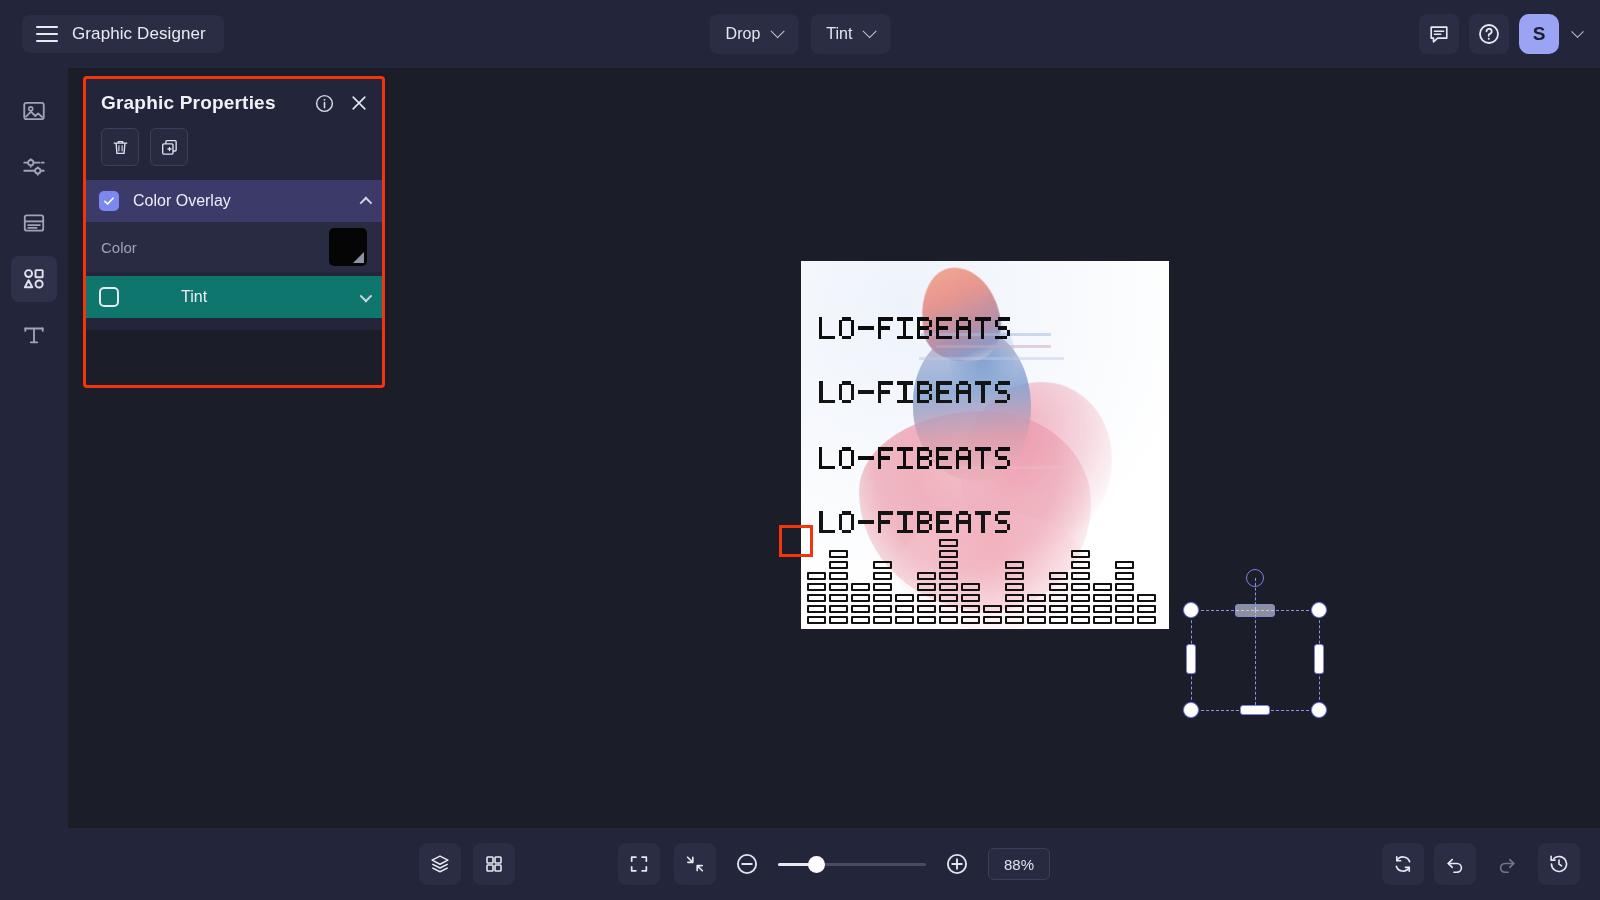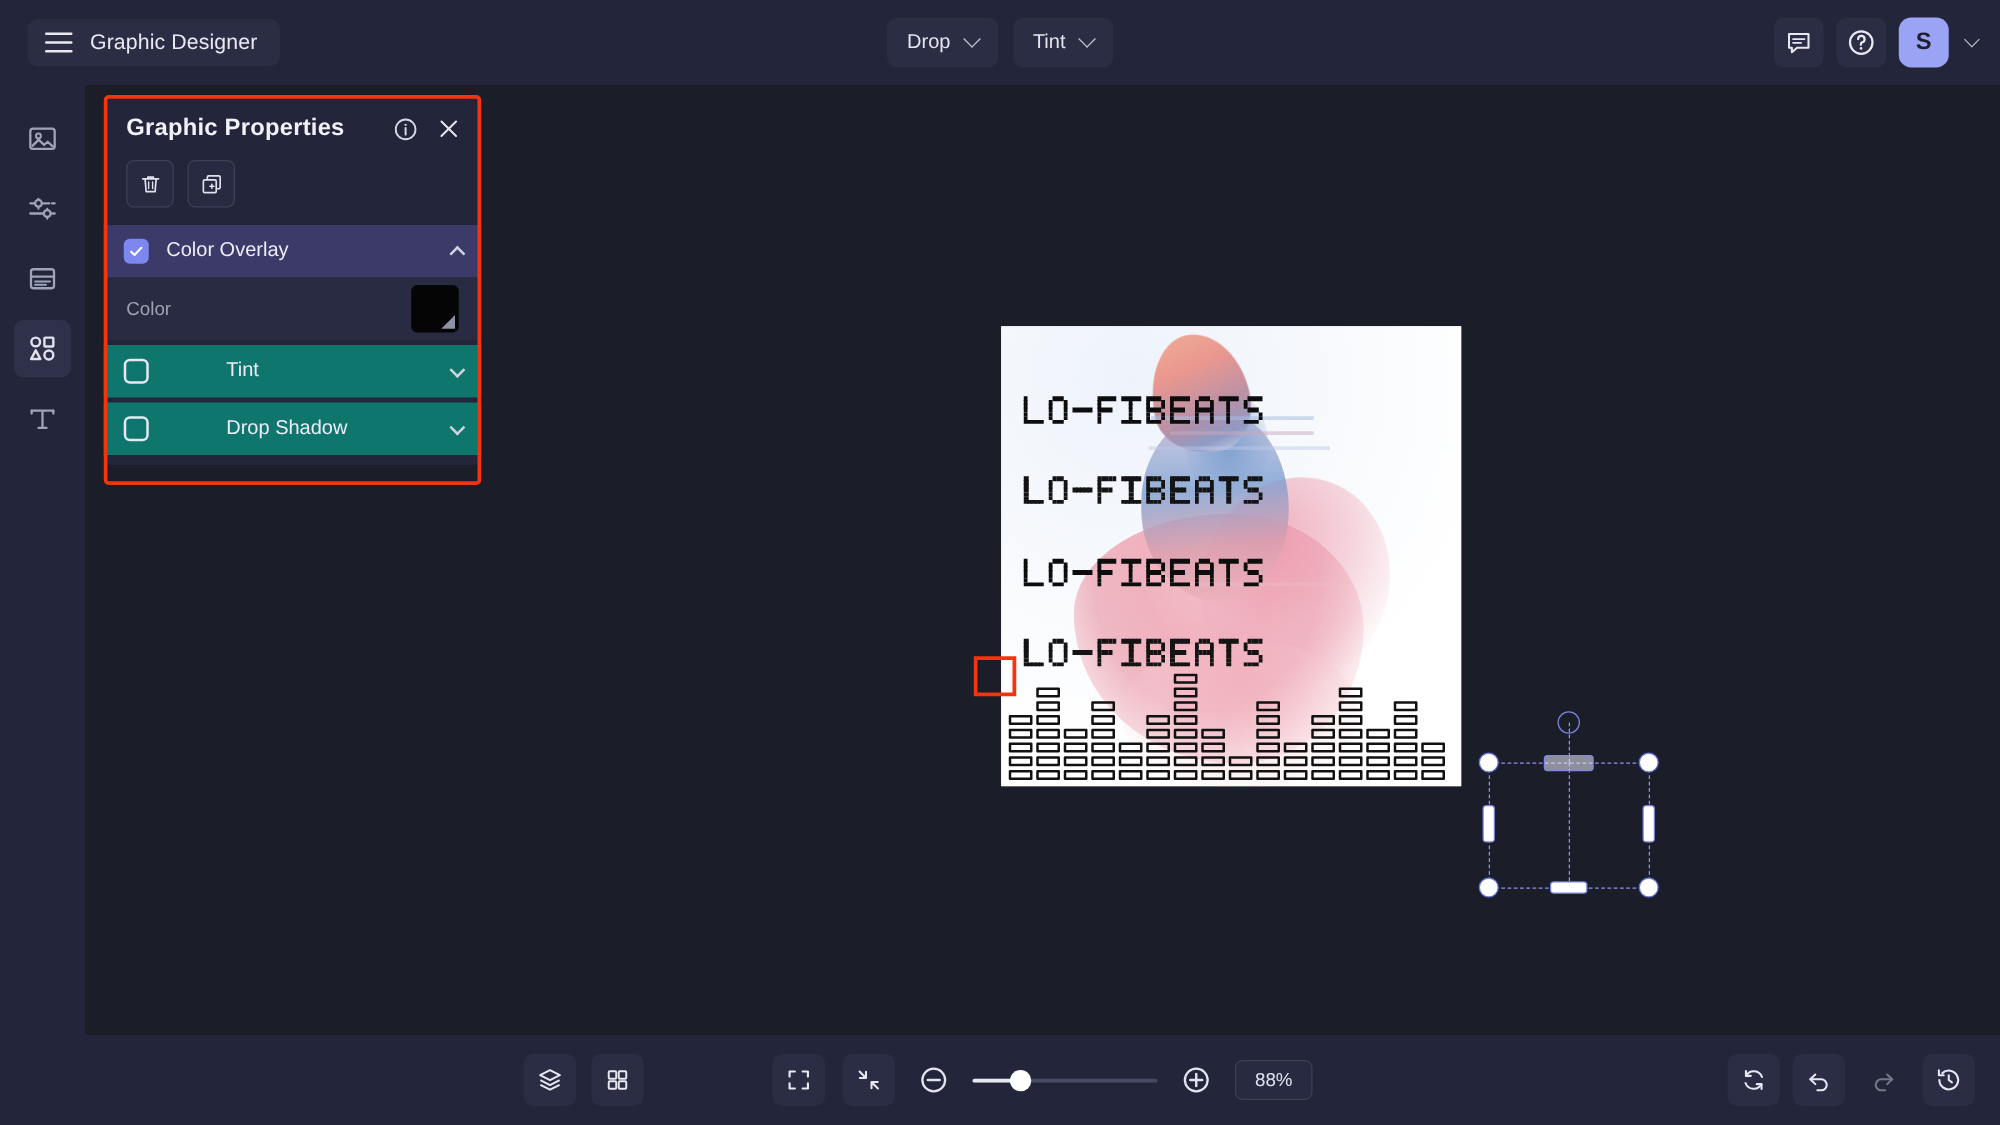--- a/index.html
+++ b/index.html
@@ -1156,25 +1156,20 @@
   <div class="divider-gap"></div>
 
   <div class="sec-row off">
     <div class="cbx unchecked"></div>
     <div class="sec-label">Tint</div>
     <i class="chev-dn"></i>
   </div>
 
   <div class="divider-gap"></div>
 
-  <div class="sec-row off">
-    <div class="cbx unchecked"></div>
-    <div class="sec-label">Drop Shadow</div>
-    <i class="chev-dn"></i>
-  </div>
 </div>
 
 <div id="bottombar">
   <div class="bb-left">
     <div class="bb-btn">
       <svg width="22" height="22" viewBox="0 0 24 24">
         <path d="M12 3.4l8.6 4.4-8.6 4.4L3.4 7.8z" fill="none" stroke="#e6e8f2" stroke-width="1.7" stroke-linejoin="round"></path>
         <path d="M3.6 12.1l8.4 4.3 8.4-4.3" fill="none" stroke="#e6e8f2" stroke-width="1.7" stroke-linejoin="round"></path>
         <path d="M3.6 16.2l8.4 4.3 8.4-4.3" fill="none" stroke="#e6e8f2" stroke-width="1.7" stroke-linejoin="round"></path>
       </svg>

